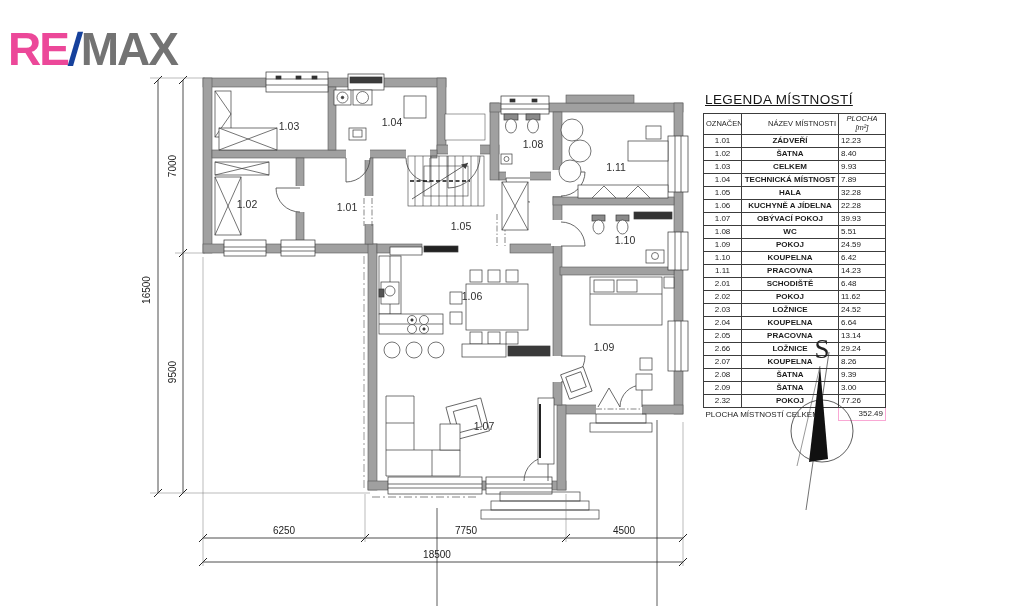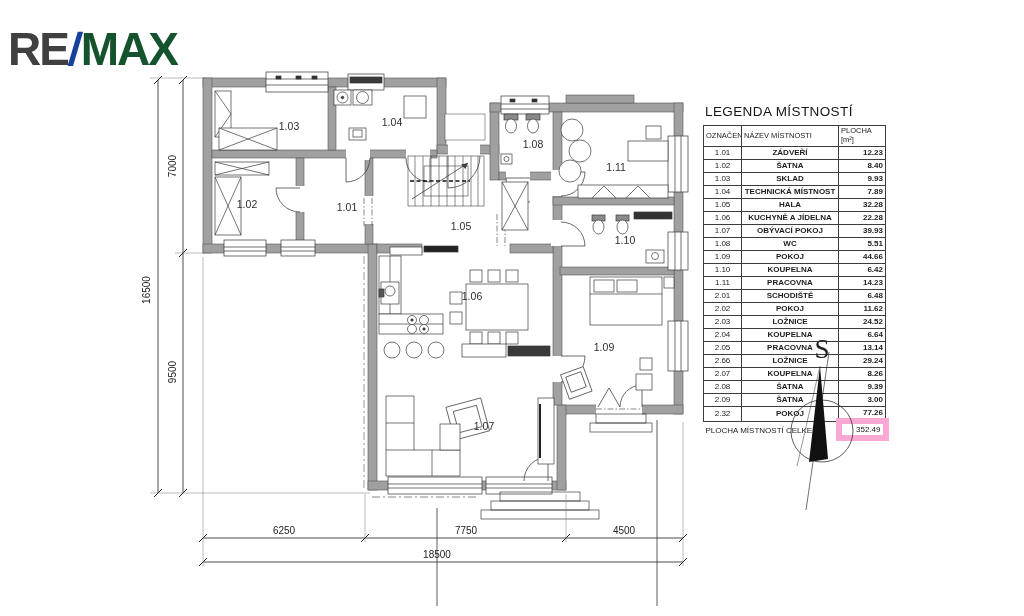--- a/index.html
+++ b/index.html
@@ -12,43 +12,43 @@
   
   .plan-svg{position:absolute;left:0;top:0;z-index:3;pointer-events:none;}
   .room-label{font-size:10.5px;fill:#2e2e2e;text-anchor:middle;
               font-family:"Liberation Sans",sans-serif;}
   .dim-text{font-size:10px;fill:#222;text-anchor:middle;
             font-family:"Liberation Sans",sans-serif;}
   .compass-s{font-size:27px;fill:#222;text-anchor:middle;
              font-family:"Liberation Serif",serif;}
   
   .legend{position:absolute;left:703px;top:88px;width:186px;z-index:1;}
-  .legend-title{font-size:13.5px;color:#161616;letter-spacing:.4px;margin:16px 0 6px 2px;
-                font-family:"Liberation Sans",sans-serif;}
+  .legend-title{font-size:13.5px;color:#161616;letter-spacing:.4px;margin:4px 0 6px 2px;
+                font-family:"Liberation Sans",sans-serif;text-decoration:underline;}
   table.legend-table{border-collapse:collapse;width:182px;table-layout:fixed;}
   .legend-table th,.legend-table td{border:1px solid #3c3c3c;font-weight:normal;
       font-size:8px;color:#1c1c1c;padding:1px 2px;line-height:1.15;overflow:hidden;
       white-space:nowrap;}
   .legend-table col.c1{width:38px}.legend-table col.c2{width:97px}.legend-table col.c3{width:47px}
-  .legend-table thead th{text-align:left;height:18px;vertical-align:middle;font-size:7.5px;}
+  .legend-table thead th{text-align:right;height:18px;vertical-align:middle;font-size:7.5px;}
   .legend-table thead th.h-code{text-align:center;}
-  .legend-table thead th.h-area{text-align:left;}
+  .legend-table thead th.h-area{text-align:center;font-style:italic;}
   .legend-table td.c-code{text-align:center;height:10px;}
   .legend-table td.c-name{text-align:center;font-weight:bold;}
-  .legend-table td.c-area{text-align:right;font-weight:bold;}
+  .legend-table td.c-area{}
   .legend-table tfoot td{border:none;font-size:8px;padding-top:2px;}
-  .legend-table tfoot td.t-val{border:6px solid #f9a8d4;text-align:right;padding-top:1px;}
+  .legend-table tfoot td.t-val{border:1px solid #f9a8d4;text-align:right;padding-top:1px;}
 </style>
 </head>
 <body>
 
 <div class="stage">
 
   <div class="logo">
-    <span style="color:#404040">RE</span><span class="slash" style="color:#16419c">/</span><span style="color:#14532d">MAX</span>
+    <span style="color:#ec4899">RE</span><span class="slash" style="color:#16419c">/</span><span style="color:#737373">MAX</span>
   </div>
 
   <div class="legend">
     <div class="legend-title">LEGENDA MÍSTNOSTÍ</div>
     <table class="legend-table">
       <colgroup>
           <col class="c1">
           <col class="c2">
           <col class="c3">
         </colgroup>
@@ -68,21 +68,21 @@
             <td class="c-name">ZÁDVEŘÍ</td>
             <td class="c-area">12.23</td>
           </tr>
           <tr>
             <td class="c-code">1.02</td>
             <td class="c-name">ŠATNA</td>
             <td class="c-area">8.40</td>
           </tr>
           <tr>
             <td class="c-code">1.03</td>
-            <td class="c-name">SKLAD</td>
+            <td class="c-name">CELKEM</td>
             <td class="c-area">9.93</td>
           </tr>
           <tr>
             <td class="c-code">1.04</td>
             <td class="c-name">TECHNICKÁ MÍSTNOST</td>
             <td class="c-area">7.89</td>
           </tr>
           <tr>
             <td class="c-code">1.05</td>
             <td class="c-name">HALA</td>
@@ -99,21 +99,21 @@
             <td class="c-area">39.93</td>
           </tr>
           <tr>
             <td class="c-code">1.08</td>
             <td class="c-name">WC</td>
             <td class="c-area">5.51</td>
           </tr>
           <tr>
             <td class="c-code">1.09</td>
             <td class="c-name">POKOJ</td>
-            <td class="c-area">44.66</td>
+            <td class="c-area">24.59</td>
           </tr>
           <tr>
             <td class="c-code">1.10</td>
             <td class="c-name">KOUPELNA</td>
             <td class="c-area">6.42</td>
           </tr>
           <tr>
             <td class="c-code">1.11</td>
             <td class="c-name">PRACOVNA</td>
             <td class="c-area">14.23</td>

